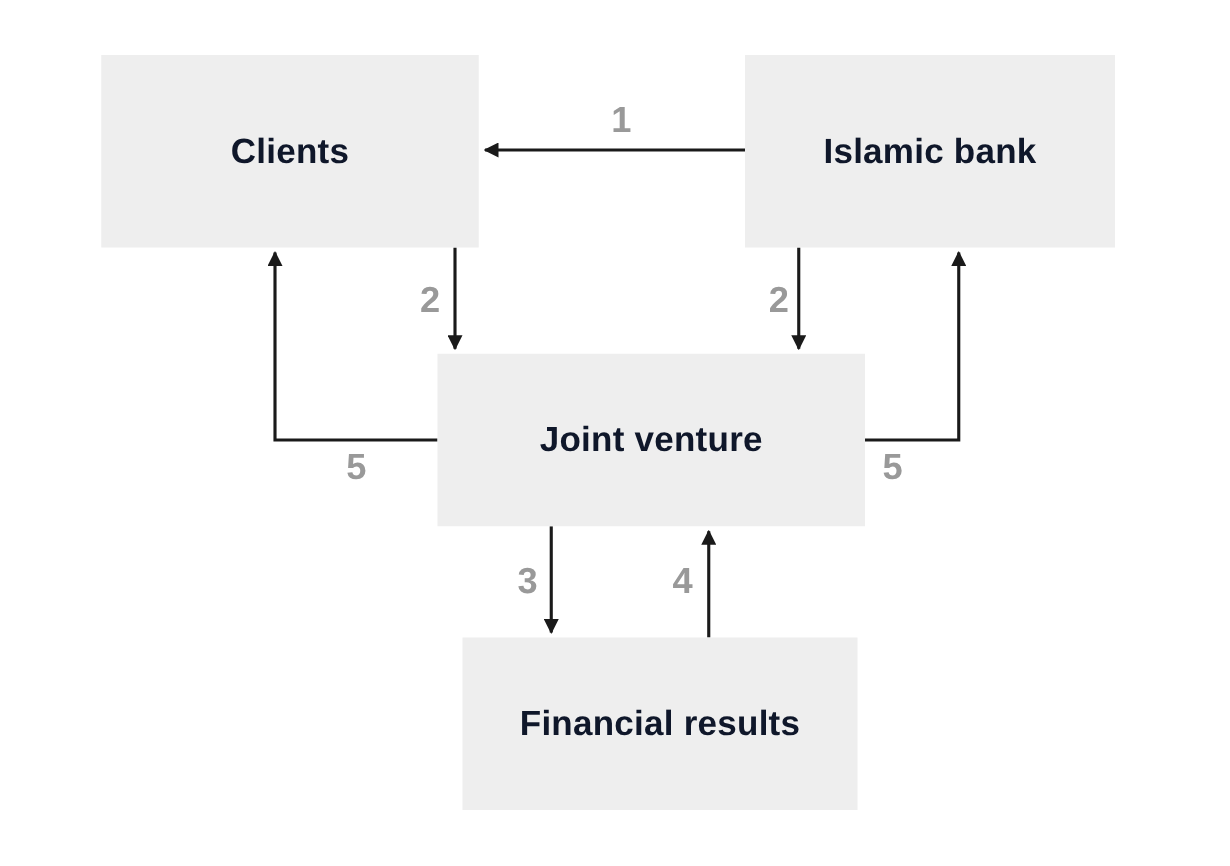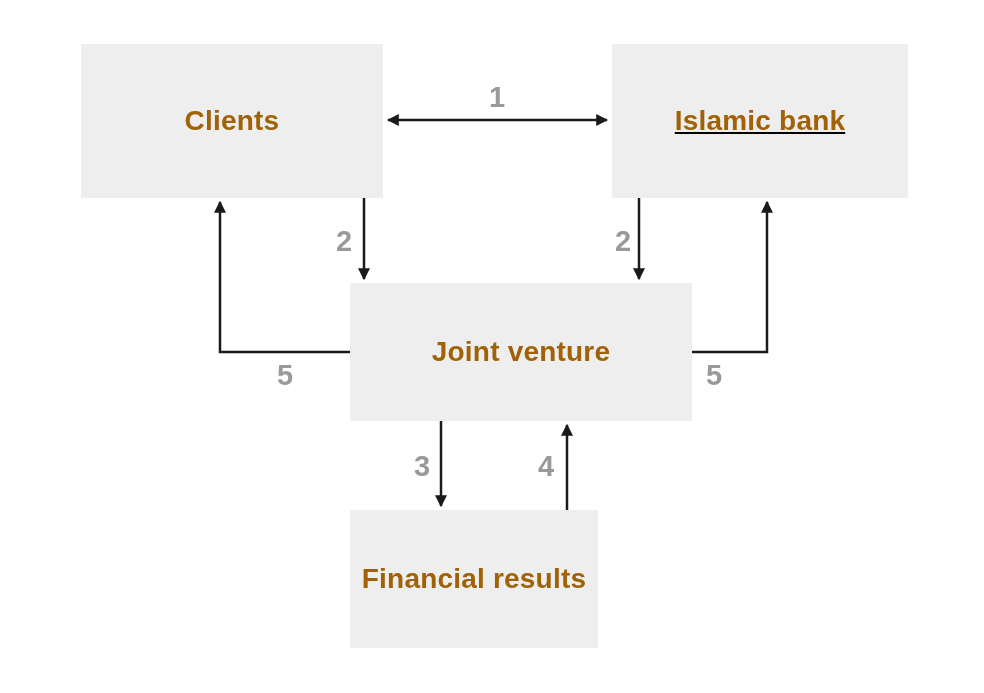--- a/index.html
+++ b/index.html
@@ -18,28 +18,28 @@
   .node {
     position: absolute;
     background: #eeeeee;
     display: flex;
     align-items: center;
     justify-content: center;
   }
   .node .node-label {
     font-weight: bold;
     font-size: 28px;
-    color: #a16207;
+    color: #0f172a;
     letter-spacing: 0.2px;
     white-space: nowrap;
   }
   #node-clients            { left: 81px;  top: 44px;  width: 302px; height: 154px; }
-  #node-islamic-bank       { left: 612px; top: 44px;  width: 296px; height: 154px; text-decoration: underline; }
+  #node-islamic-bank       { left: 596px; top: 44px;  width: 296px; height: 154px; }
   #node-joint-venture      { left: 350px; top: 283px; width: 342px; height: 138px; }
-  #node-financial-results  { left: 350px; top: 510px; width: 248px; height: 138px; }
+  #node-financial-results  { left: 370px; top: 510px; width: 316px; height: 138px; }
 
   .edges-layer {
     position: absolute;
     left: 0; top: 0;
     width: 984px;
     height: 693px;
     pointer-events: none;
   }
   .edge-label {
     position: absolute;

